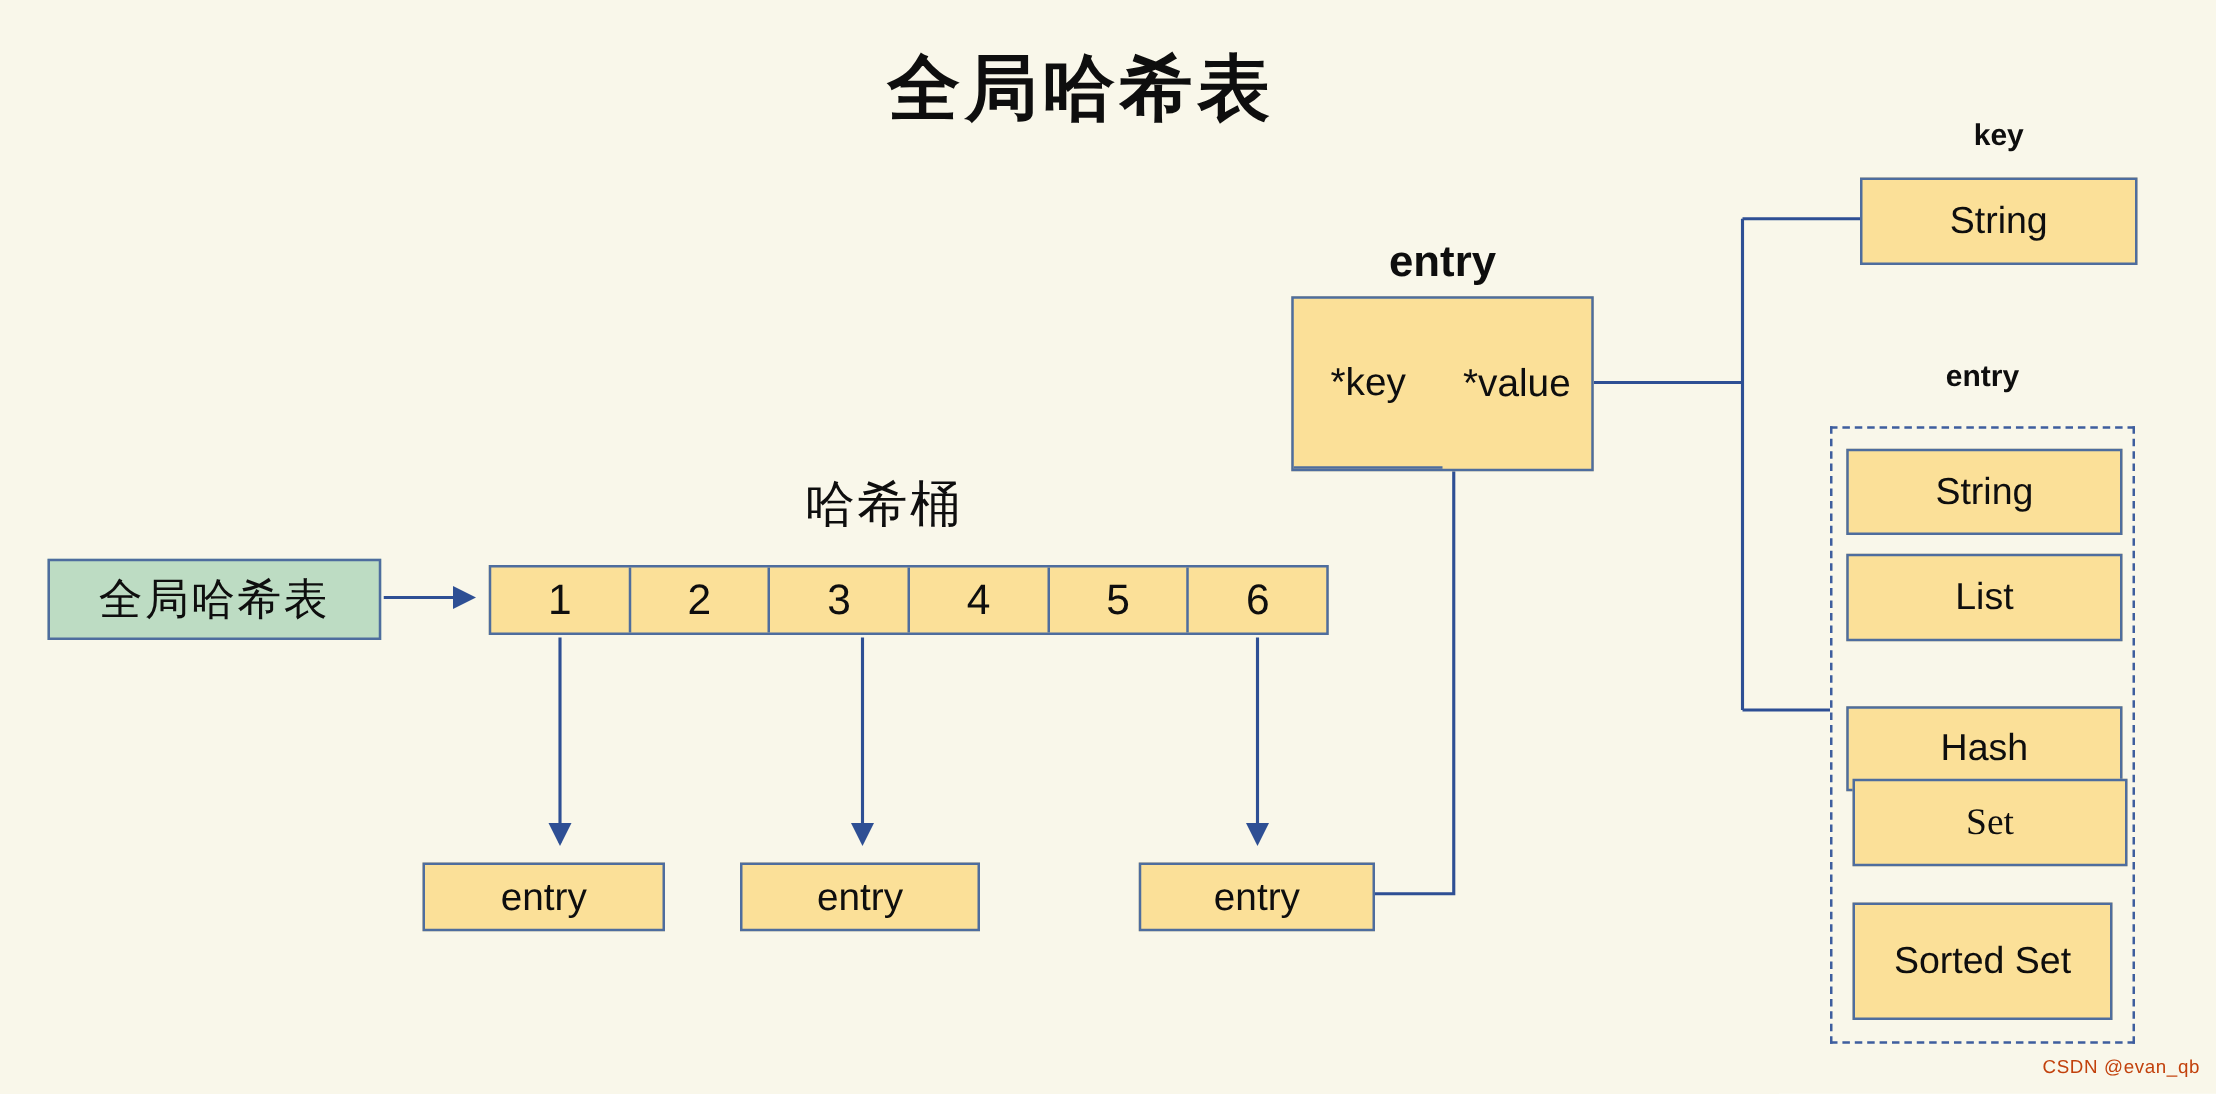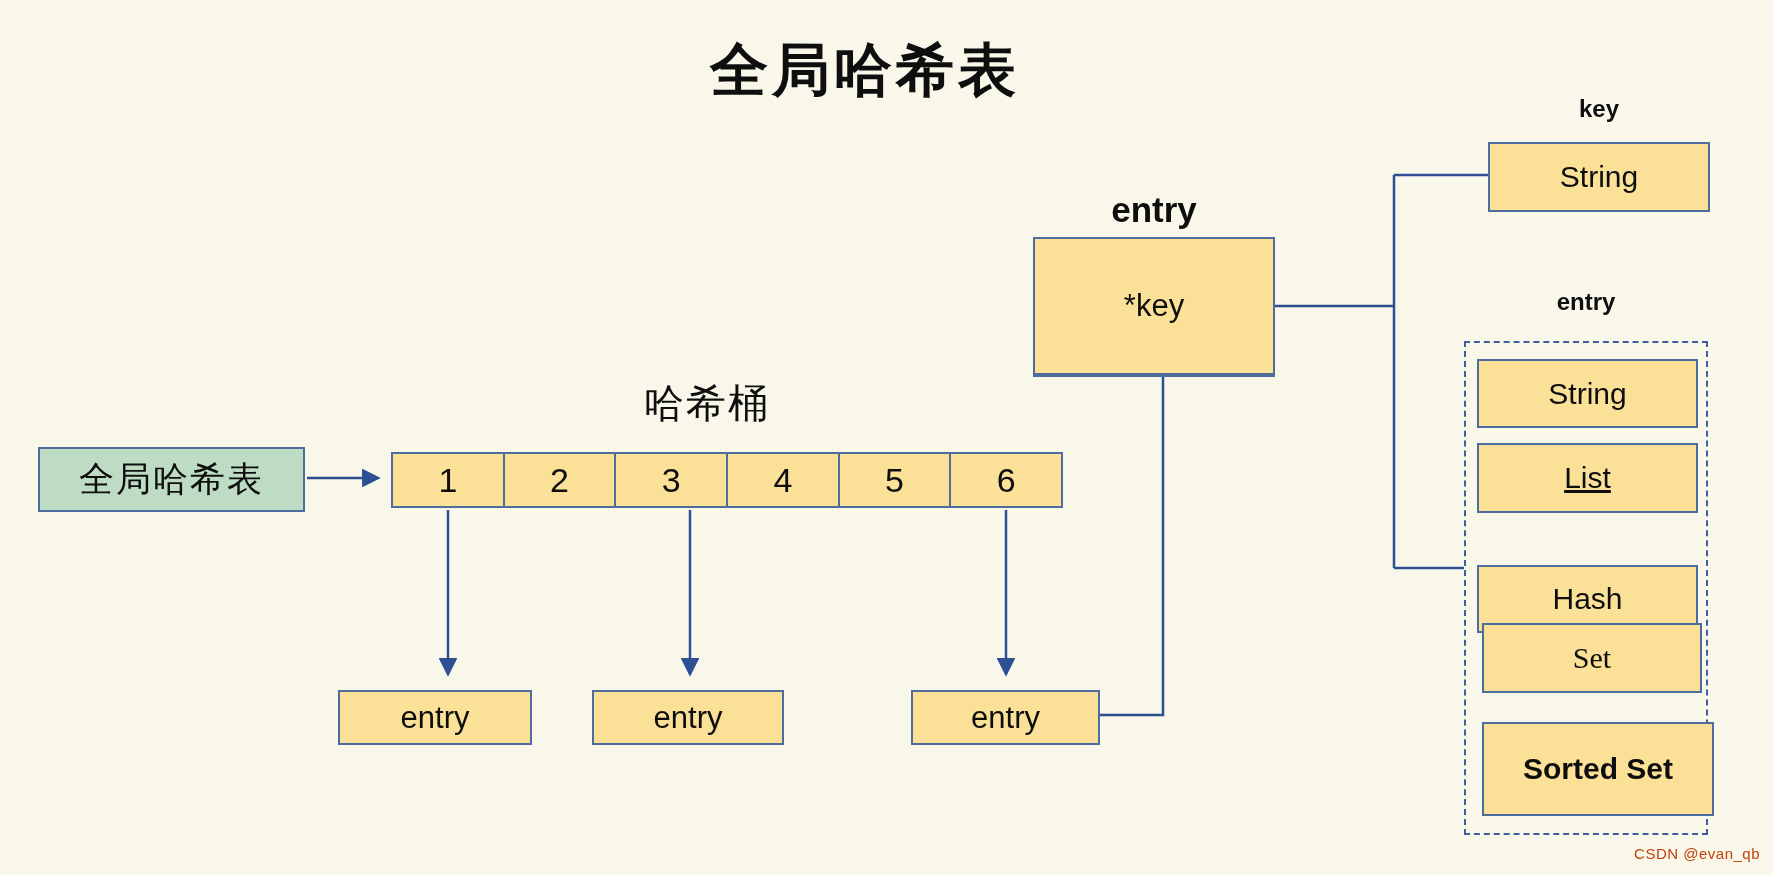--- a/index.html
+++ b/index.html
@@ -152,28 +152,29 @@
     <div class="bucket-cell">6</div>
   </div>
 
   <div class="abs ybox entry-box" style="left:338px; top:690px; width:194px;">entry</div>
   <div class="abs ybox entry-box" style="left:592px; top:690px; width:192px;">entry</div>
   <div class="abs ybox entry-box" style="left:911px; top:690px; width:189px;">entry</div>
 
   <div class="abs section-label" style="left:1033px; top:190px; width:242px; font-size:35px;">entry</div>
   <div class="abs entry-struct">
     <div class="entry-field">*key</div>
+    <div class="entry-field">*value</div>
   </div>
 
   <div class="abs section-label" style="left:1488px; top:95px; width:222px;">key</div>
   <div class="abs ybox" style="left:1488px; top:142px; width:222px; height:70px;">String</div>
 
   <div class="abs section-label" style="left:1464px; top:288px; width:244px;">entry</div>
   <div class="abs value-dashed"></div>
   <div class="abs ybox" style="left:1477px; top:359px; width:221px; height:69px;">String</div>
-  <div class="abs ybox" style="left:1477px; top:443px; width:221px; height:70px;text-decoration:underline;">List</div>
+  <div class="abs ybox" style="left:1477px; top:443px; width:221px; height:70px;">List</div>
   <div class="abs ybox" style="left:1477px; top:533px; width:221px; height:68px;margin-top:32px;">Hash</div>
   <div class="abs ybox" style="left:1482px; top:623px; width:220px; height:70px;font-family:Liberation Serif, serif;">Set</div>
-  <div class="abs ybox" style="left:1482px; top:722px; width:232px; height:94px;font-weight:bold;">Sorted Set</div>
+  <div class="abs ybox" style="left:1482px; top:722px; width:208px; height:94px;">Sorted Set</div>
 
   <div class="abs watermark">CSDN @evan_qb</div>
 
 </div>
 
 </body></html>

